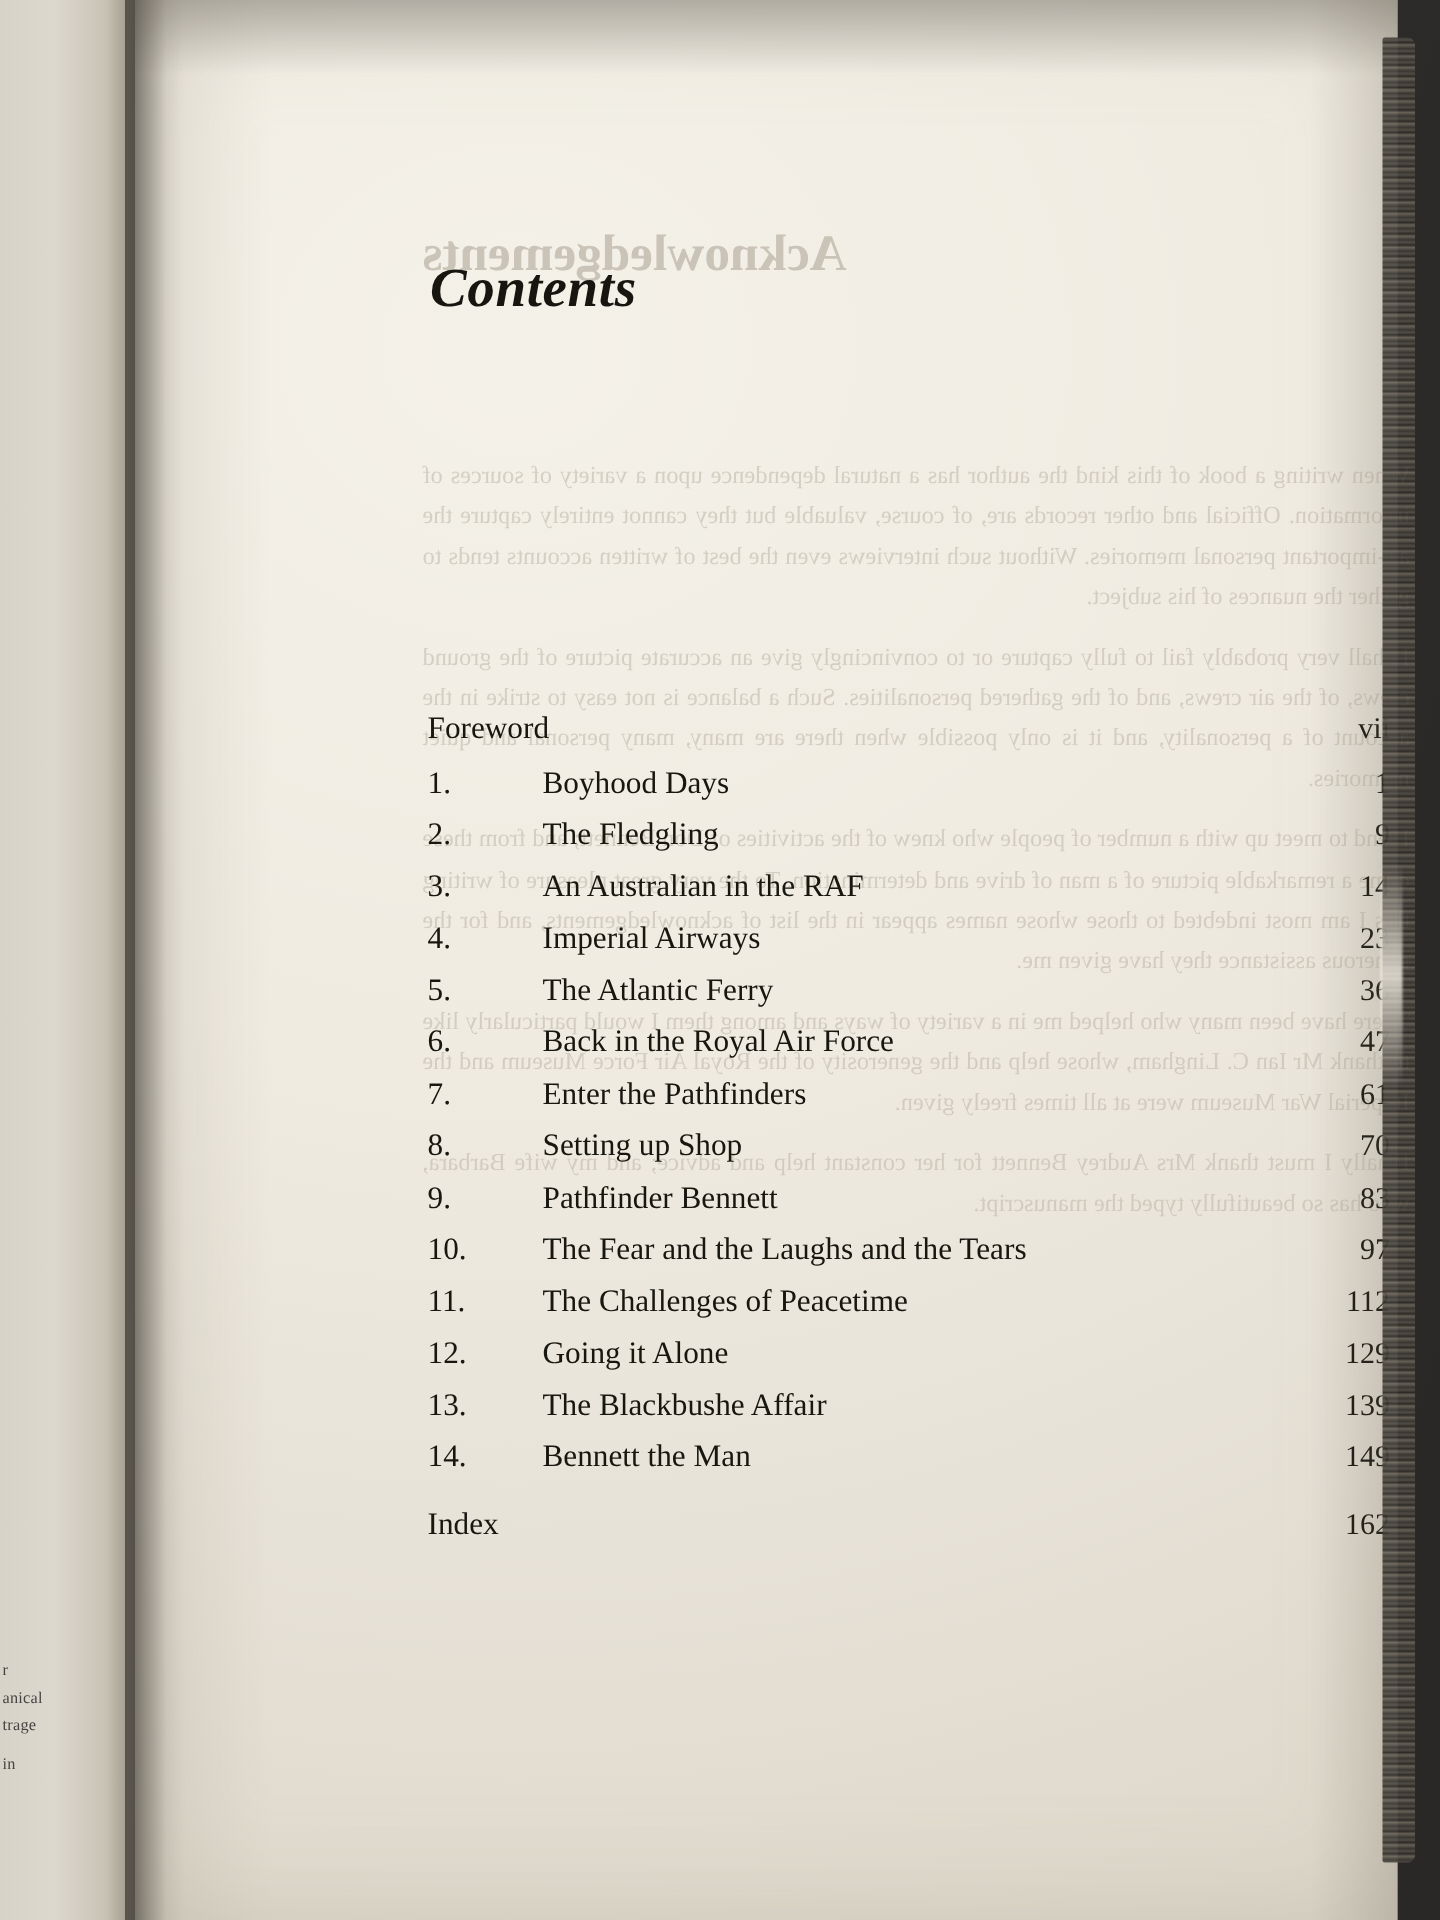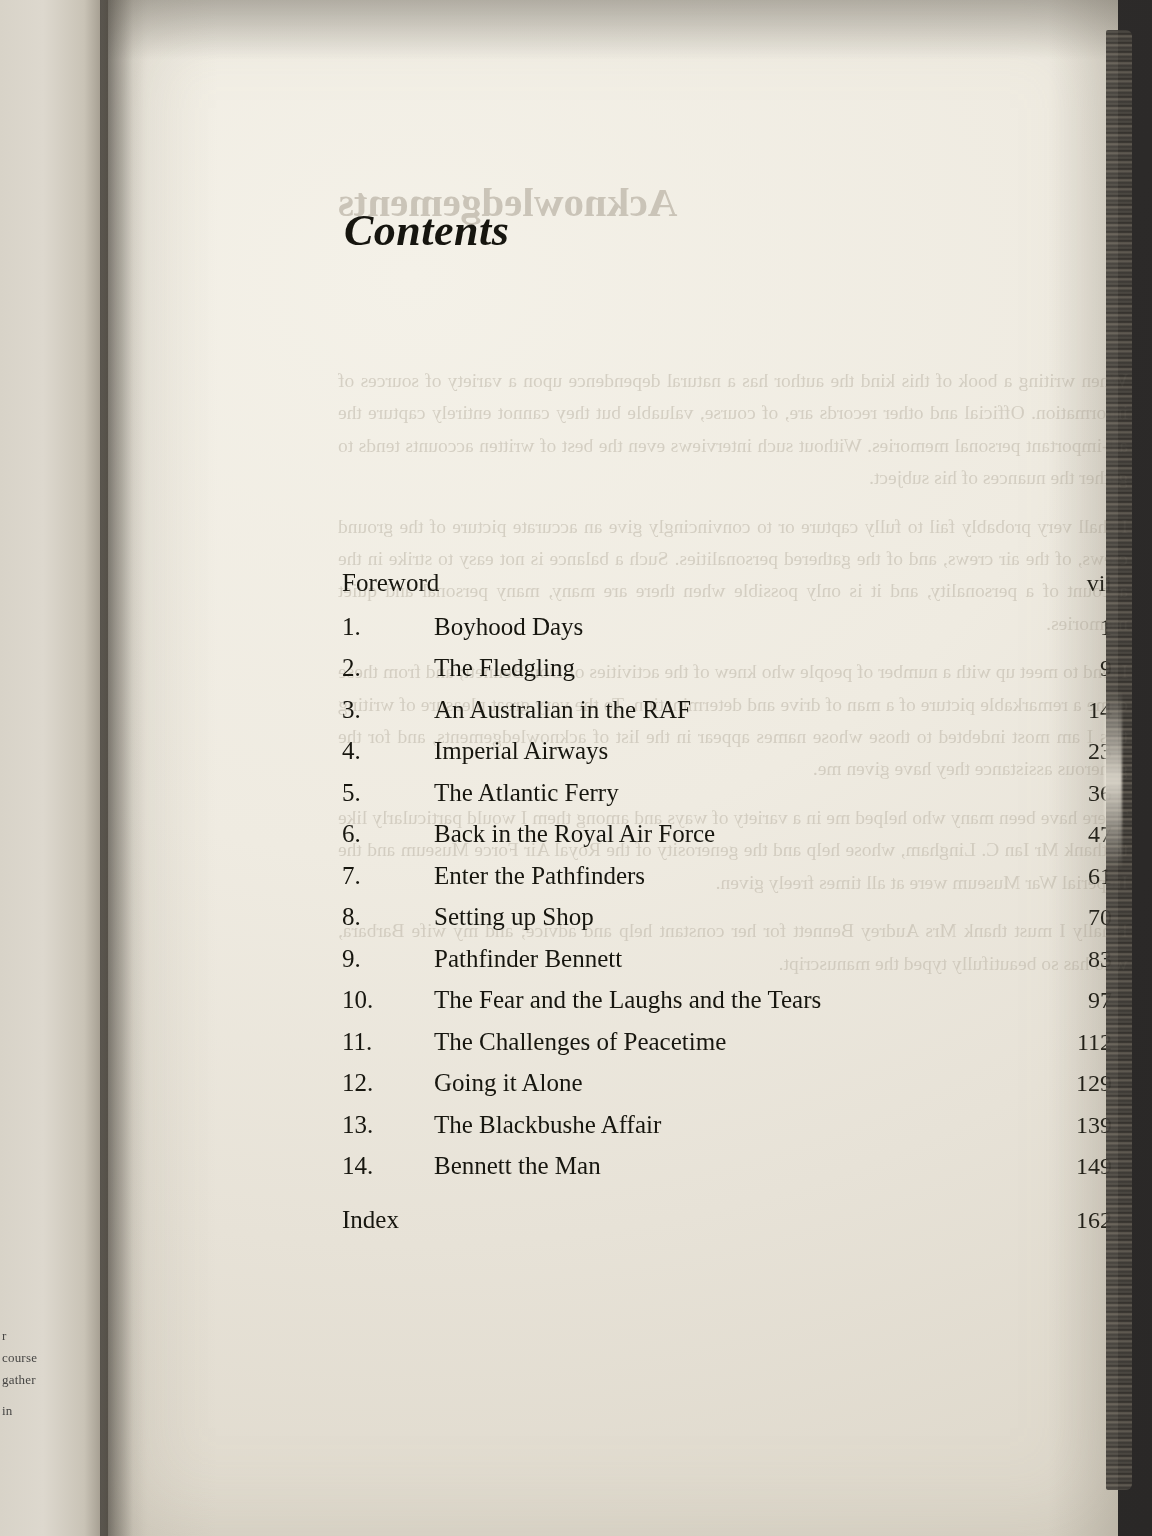--- a/index.html
+++ b/index.html
@@ -168,22 +168,22 @@
 </style>
 </head>
 <body>
 
 <div id="page">
 
   <div class="backdrop"></div>
 
   <div class="left-page">
     <div class="left-text" style="top:1325px">r</div>
-    <div class="left-text" style="top:1347px">course</div>
-    <div class="left-text" style="top:1369px">gather</div>
+    <div class="left-text" style="top:1347px">anical</div>
+    <div class="left-text" style="top:1369px">trage</div>
     <div class="left-text" style="top:1400px">in</div>
   </div>
 
   <div class="page-sheet">
 
     <div class="ghost ghost-title">Acknowledgements</div>
     <div class="ghost ghost-body">
       <p>When writing a book of this kind the author has a natural dependence upon a variety of sources of information. Official and other records are, of course, valuable but they cannot entirely capture the all-important personal memories. Without such interviews even the best of written accounts tends to gather the nuances of his subject.</p>
       <p>I shall very probably fail to fully capture or to convincingly give an accurate picture of the ground crews, of the air crews, and of the gathered personalities. Such a balance is not easy to strike in the account of a personality, and it is only possible when there are many, many personal and quiet memories.</p>
       <p>I tend to meet up with a number of people who knew of the activities of Don Bennett; and from these came a remarkable picture of a man of drive and determination. To the very great pleasure of writing this I am most indebted to those whose names appear in the list of acknowledgements, and for the generous assistance they have given me.</p>

